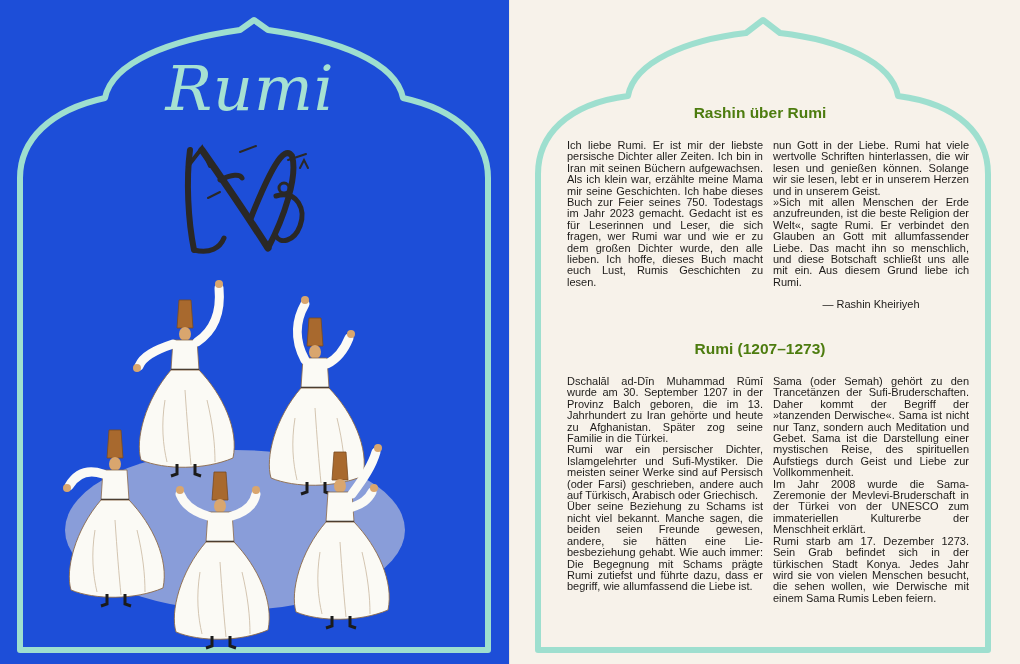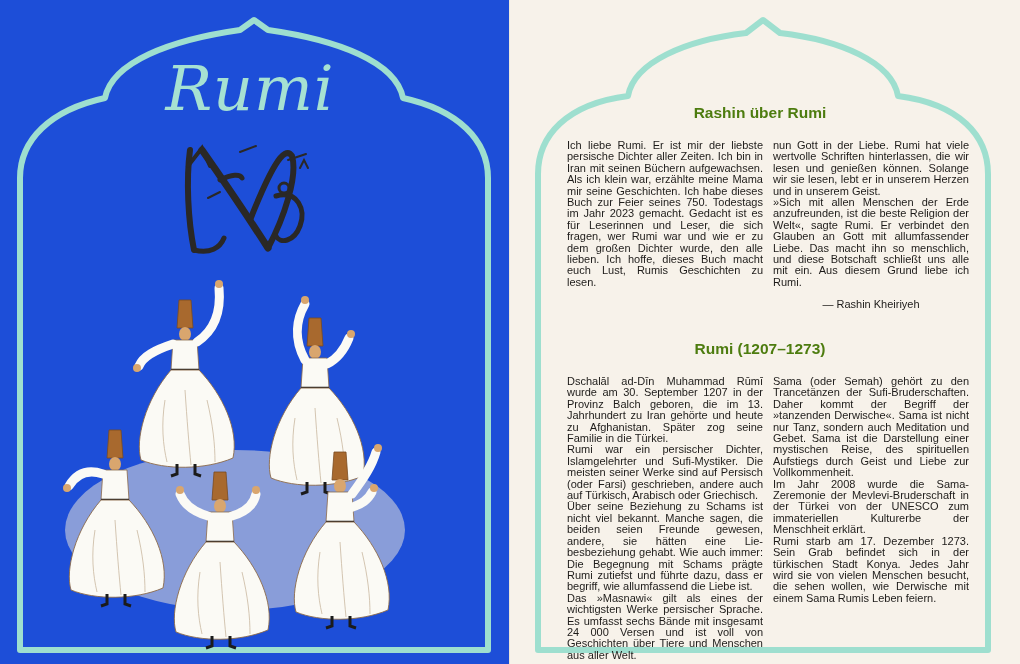--- a/index.html
+++ b/index.html
@@ -128,19 +128,18 @@
   <p>»Sich mit allen Menschen der Erde anzufreun­den, ist die beste Religion der Welt«, sagte Rumi. Er verbindet den Glauben an Gott mit allumfas­sender Liebe. Das macht ihn so menschlich, und diese Botschaft schließt uns alle mit ein. Aus die­sem Grund liebe ich Rumi.</p>
   <p class="signature">— Rashin Kheiriyeh</p>
 </div>
 
 <h2 class="section-heading" style="top:340px;">Rumi (1207–1273)</h2>
 
 <div class="col" style="left:567px; top:376px;">
   <p>Dschalāl ad-Dīn Muhammad Rūmī wurde am 30. September 1207 in der Provinz Balch geboren, die im 13. Jahrhundert zu Iran gehörte und heute zu Afghanistan. Später zog seine Familie in die Türkei.</p>
   <p>Rumi war ein persischer Dichter, Islamgelehr­ter und Sufi-Mystiker. Die meisten seiner Werke sind auf Persisch (oder Farsi) geschrieben, ande­re auch auf Türkisch, Arabisch oder Griechisch.</p>
   <p>Über seine Beziehung zu Schams ist nicht viel bekannt. Manche sagen, die beiden seien Freunde gewesen, andere, sie hätten eine Lie­besbeziehung gehabt. Wie auch immer: Die Begegnung mit Schams prägte Rumi zutiefst und führte dazu, dass er begriff, wie allumfas­send die Liebe ist.</p>
-  <p>Das »Masnawi« gilt als eines der wichtigsten Werke persischer Sprache. Es umfasst sechs Bände mit insgesamt 24 000 Versen und ist voll von Geschichten über Tiere und Menschen aus aller Welt.</p>
 </div>
 <div class="col" style="left:773px; top:376px;">
   <p>Sama (oder Semah) gehört zu den Trancetän­zen der Sufi-Bruderschaften. Daher kommt der Begriff der »tanzenden Derwische«. Sama ist nicht nur Tanz, sondern auch Meditation und Gebet. Sama ist die Darstellung einer mysti­schen Reise, des spirituellen Aufstiegs durch Geist und Liebe zur Vollkommenheit.</p>
   <p>Im Jahr 2008 wurde die Sama-Zeremonie der Mevlevi-Bruderschaft in der Türkei von der UNESCO zum immateriellen Kulturerbe der Menschheit erklärt.</p>
   <p>Rumi starb am 17. Dezember 1273. Sein Grab befindet sich in der türkischen Stadt Konya. Jedes Jahr wird sie von vielen Menschen besucht, die sehen wollen, wie Derwische mit einem Sama Rumis Leben feiern.</p>
 </div>
 
 </body></html>

